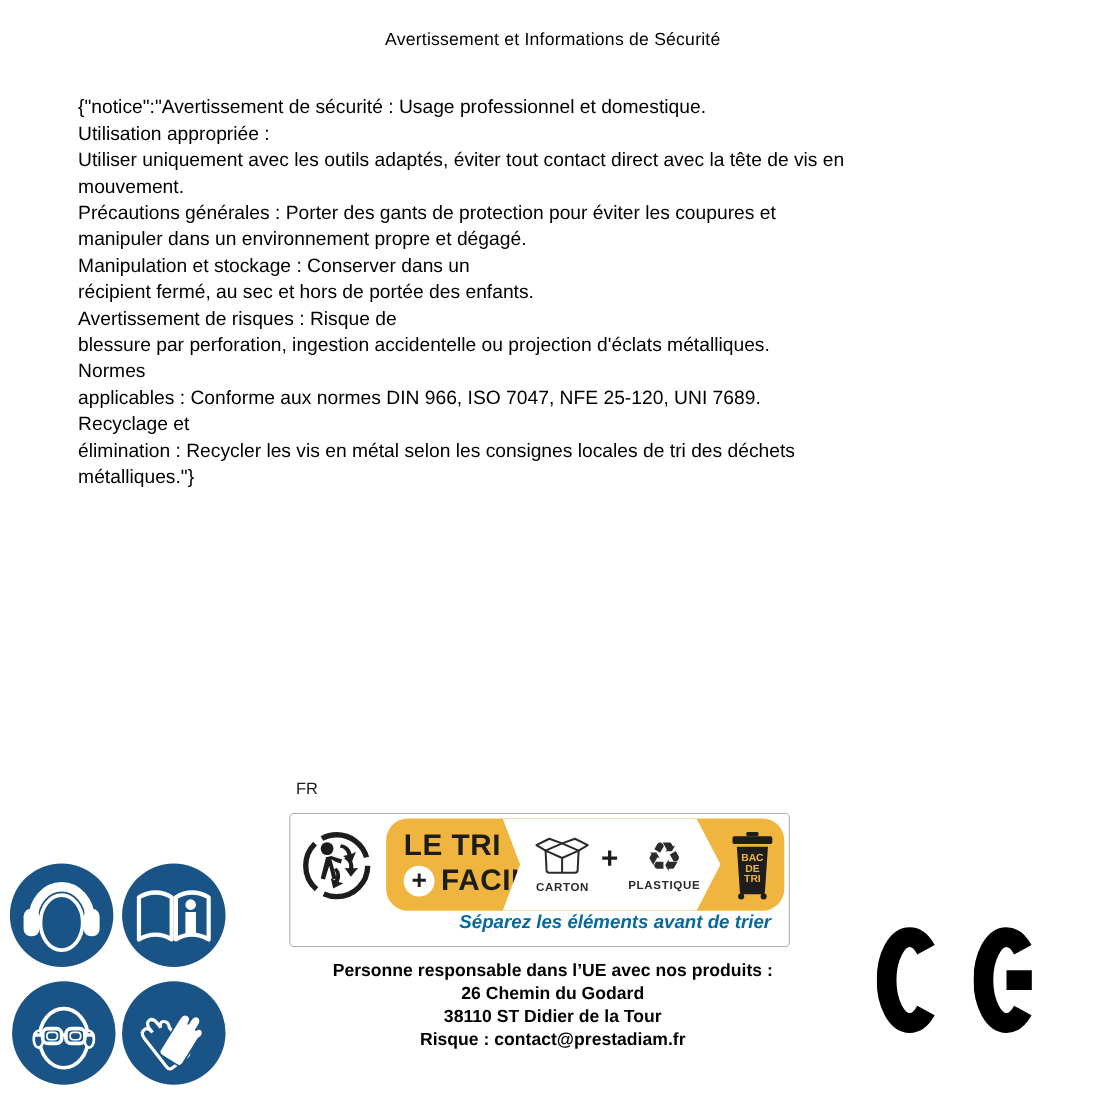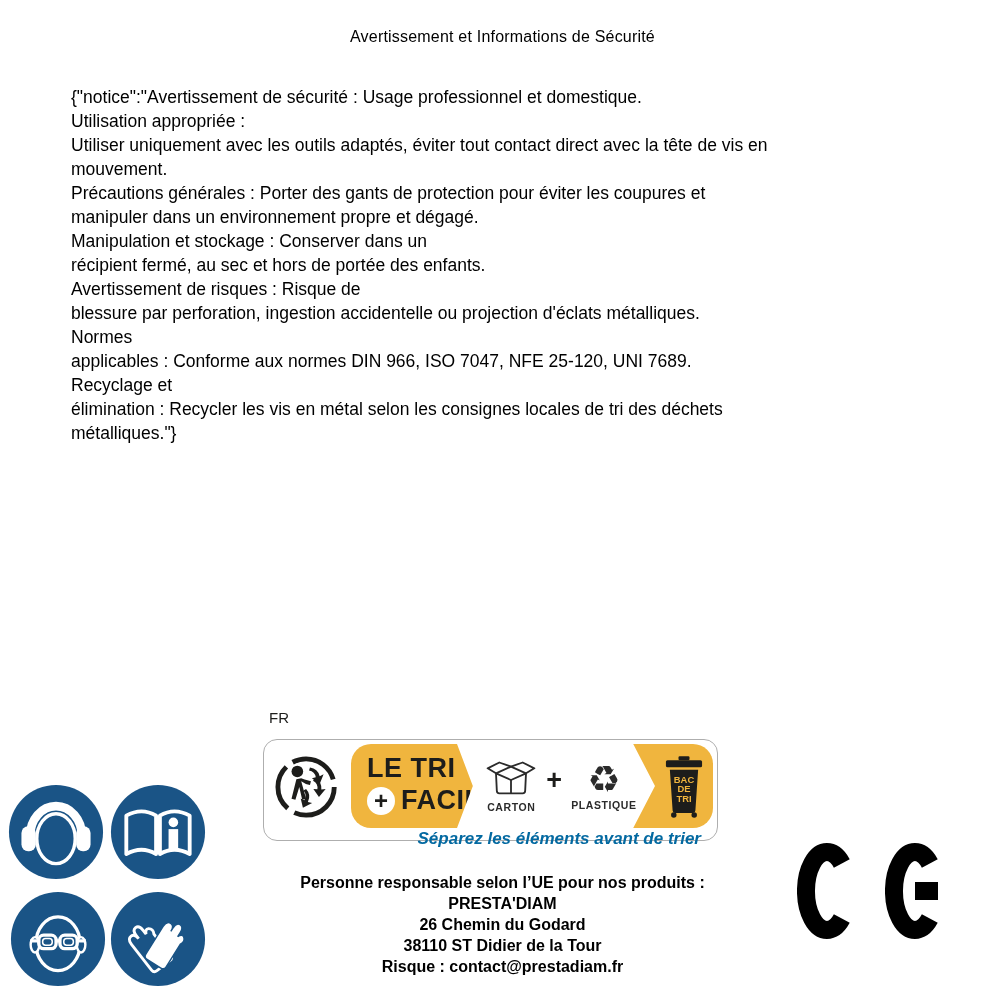--- a/index.html
+++ b/index.html
@@ -13,22 +13,22 @@
     font-size:16px;font-weight:normal;letter-spacing:.2px;
   }
   
   .notice-text{
     position:absolute;left:71px;top:85px;width:905px;
     font-size:17.5px;line-height:24px;white-space:pre-line;
   }
   
   .fr-code{position:absolute;left:269px;top:709px;font-size:15px;font-weight:normal;color:#1d1d1b;}
   .tri-box{
-    position:absolute;left:263px;top:739px;width:455px;height:102px;
-    background:#fff;border:1px solid #aeaeae;border-radius:14px;box-sizing:border-box;
+    position:absolute;left:263px;top:739px;width:455px;height:122px;
+    background:#fff;border:1px solid #aeaeae;border-radius:4px;box-sizing:border-box;
   }
   .triman{position:absolute;left:11px;top:7px;}
   .tri-band{
     position:absolute;left:87px;top:4px;width:362px;height:84px;
     background:#F0B53E;border-radius:20px;
   }
   .tri-headline{position:absolute;left:16px;top:9px;color:#1d1d1b;}
   .tri-line1{font-size:27px;font-weight:800;letter-spacing:.5px;line-height:30px;}
   .tri-line2{display:flex;align-items:center;gap:6px;margin-top:2px;}
   .plus-circle{
@@ -154,22 +154,21 @@
           <text x="28" y="46">DE</text>
           <text x="28" y="58">TRI</text>
         </g>
       </svg>
     </div>
 
     <div class="tri-tagline">Séparez les éléments avant de trier</div>
   </div>
 
   <div class="contact">
-    <div>Personne responsable selon l’UE pour nos produits :</div>
-    <div>PRESTA'DIAM</div>
+    <div>Personne responsable dans l’UE avec nos produits :</div>
     <div>26 Chemin du Godard</div>
     <div>38110 ST Didier de la Tour</div>
     <div>Risque : contact@prestadiam.fr</div>
   </div>
 
   <div class="ce-mark">
     <svg width="58" height="100" viewBox="0 0 58 100">
       <path d="M44.8,22.4 A21,39 0 1 0 44.8,77.6" fill="none" stroke="#000" stroke-width="18"></path>
     </svg>
     <svg width="58" height="100" viewBox="0 0 58 100">

